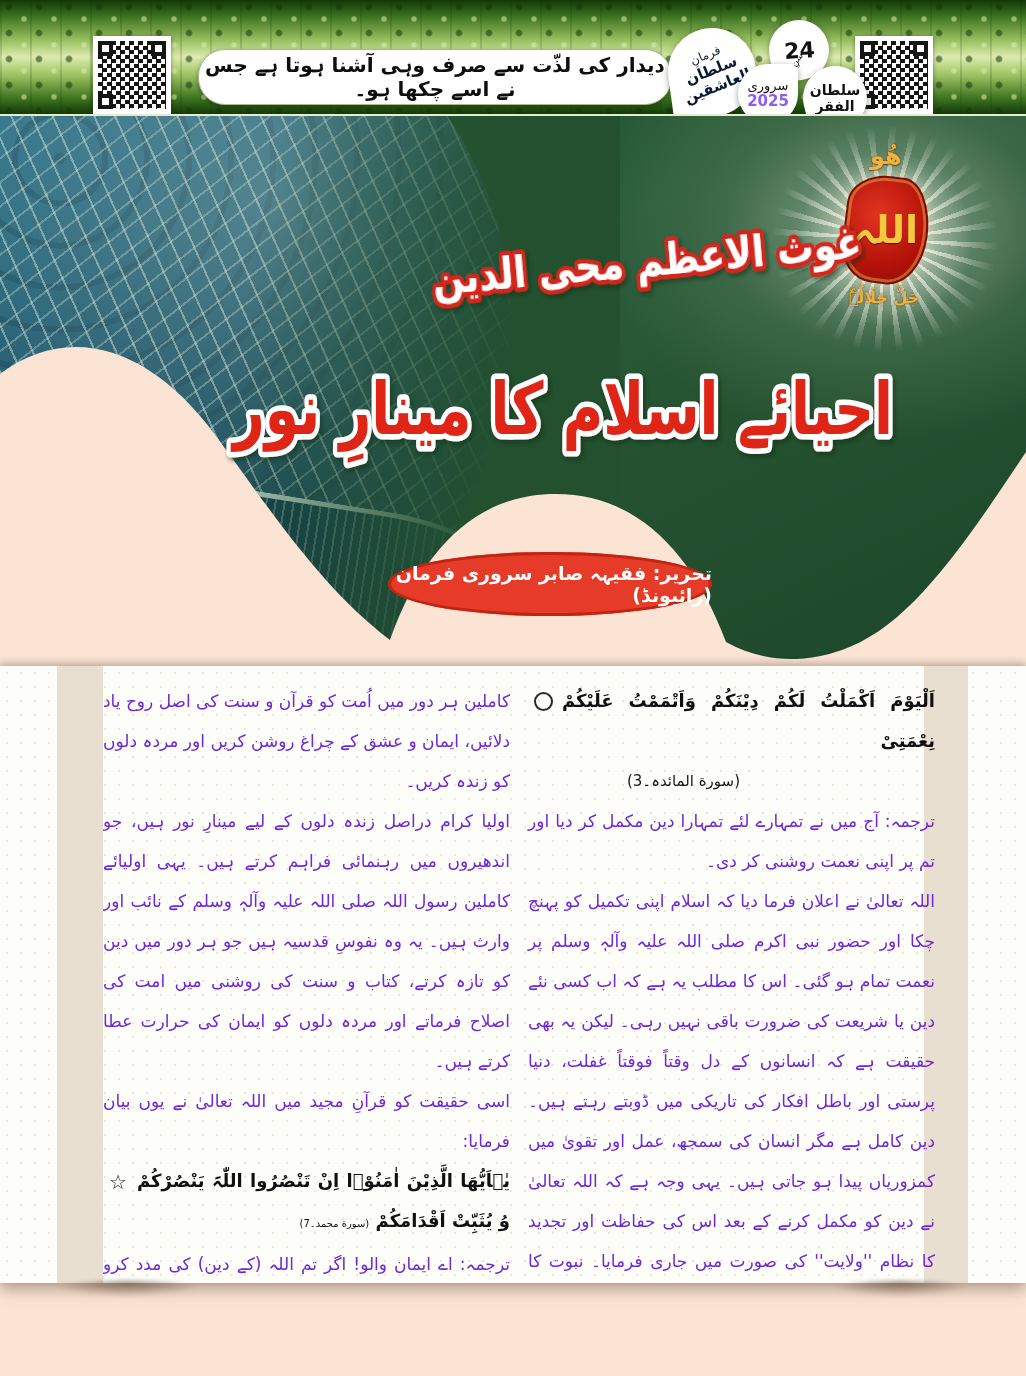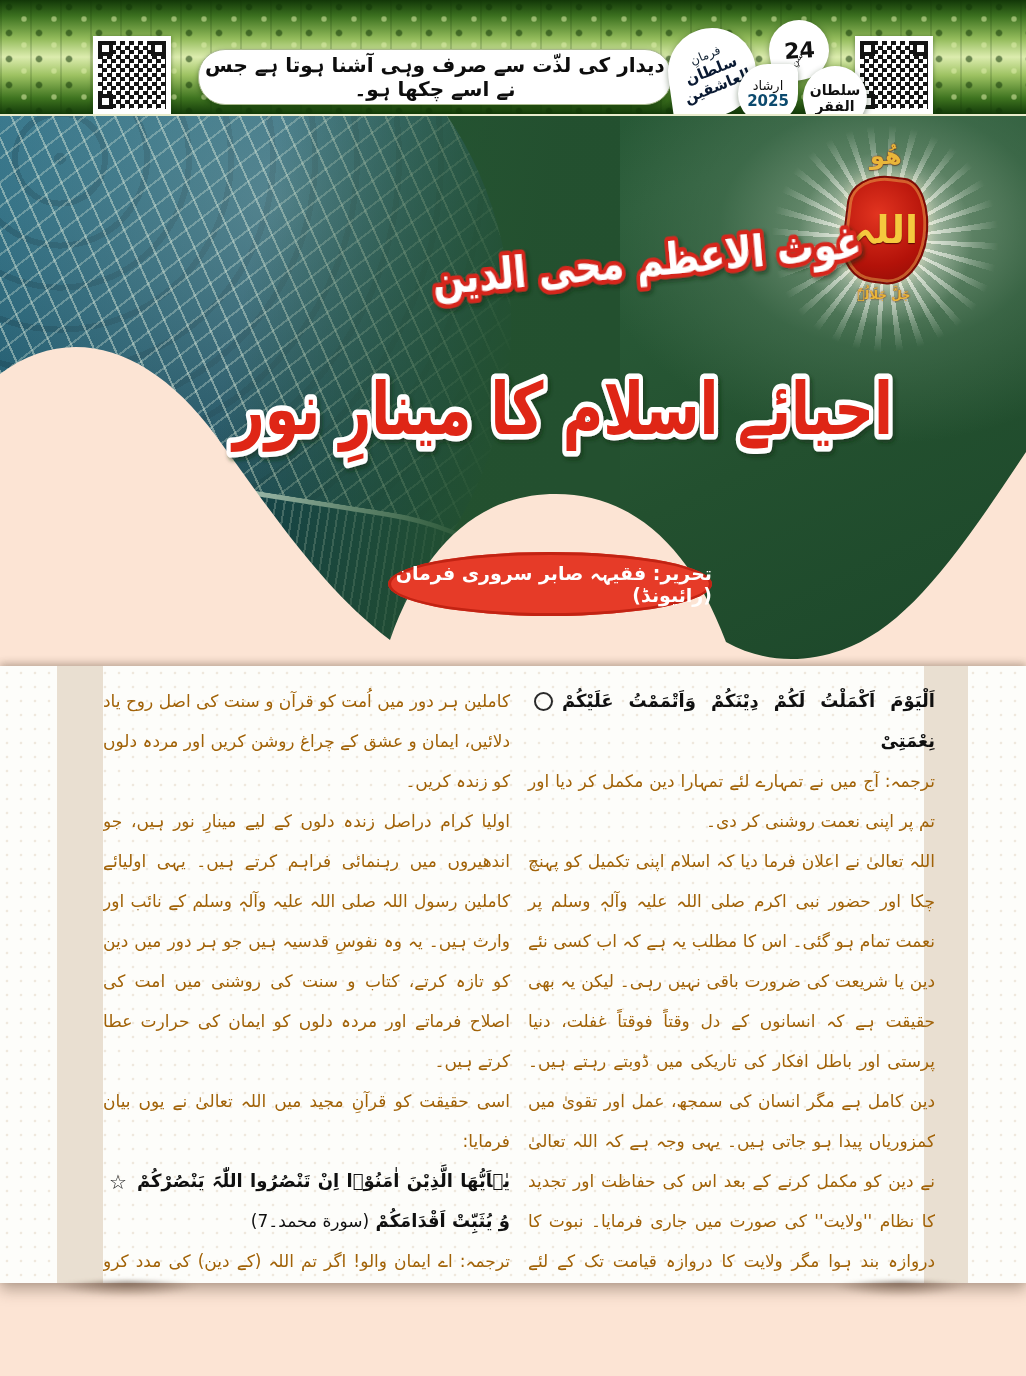--- a/index.html
+++ b/index.html
@@ -32,21 +32,21 @@
   .bubble-farman{left:668px;top:28px;width:88px;height:88px;border-radius:50% 50% 50% 6%;transform:rotate(-8deg);}
   .bubble-farman .inner{transform:rotate(-14deg);line-height:1.15;}
   .farman-l1{font-size:12px;color:#123;display:block;}
   .farman-l2{font-size:15px;font-weight:bold;color:#0a1a33;display:block;}
   .bubble-issue{left:769px;top:20px;width:60px;height:60px;border-radius:50% 50% 50% 10%;transform:rotate(-10deg);}
   .issue-number{font-size:22px;font-weight:bold;color:#111;transform:rotate(6deg);}
   .issue-label{position:absolute;left:3px;bottom:10px;font-size:9px;color:#222;transform:rotate(-42deg);white-space:nowrap;}
   .bubble-date{left:738px;top:64px;width:60px;height:60px;border-radius:50% 14% 50% 50%;}
   .bubble-date .inner{line-height:1.1;}
   .date-month{font-size:13px;color:#111;display:block;}
-  .date-year{font-size:15px;font-weight:bold;color:#0c4a6e;display:block;}
+  .date-year{font-size:15px;font-weight:bold;color:#8b5cf6;display:block;}
   .bubble-logo{left:803px;top:66px;width:64px;height:64px;border-radius:50% 50% 50% 8%;transform:rotate(-14deg);}
   .bubble-logo .inner{transform:rotate(14deg);font-size:14px;font-weight:bold;color:#101010;}
 
   
   .hero{position:absolute;left:0;top:114px;width:1026px;height:552px;overflow:hidden;
      border-top:2px solid #e9eccc;
      background:
        radial-gradient(ellipse 430px 320px at 86% 20%, rgba(150,175,150,.85) 0%, rgba(80,120,90,.5) 38%, rgba(60,100,70,0) 68%),
        linear-gradient(155deg,#20502e 0%,#2a5c39 38%,#23502f 68%,#1c472a 100%);}
   .dome-wrap{position:absolute;left:0;top:0;width:620px;height:552px;overflow:hidden;}
@@ -76,21 +76,21 @@
   .emblem-hu{position:absolute;left:28px;top:-34px;font-size:24px;font-weight:bold;color:#e9b63a;
      text-shadow:0 0 2px #8a2308,0 1px 1px rgba(0,0,0,.4);}
   .emblem-drop{position:absolute;left:2px;top:0;width:80px;height:104px;
      border-radius:58% 42% 52% 48% / 34% 62% 58% 42%;transform:rotate(7deg);
      background:radial-gradient(circle at 38% 36%, #e23420 0%, #b31209 62%, #8c0d06 100%);
      border:2px solid #7c0b05;
      box-shadow:inset 0 0 0 3px rgba(247,205,92,.4), 0 0 14px rgba(255,244,200,.55);
      display:flex;align-items:center;justify-content:center;}
   .emblem-allah{font-size:38px;font-weight:bold;color:#f5c93e;transform:rotate(-7deg);
      text-shadow:0 1px 1px #5e0803;}
-  .emblem-jalla{position:absolute;left:0;top:112px;width:84px;font-size:12px;font-weight:bold;color:#e9b63a;
+  .emblem-jalla{position:absolute;left:0;top:112px;width:84px;font-size:16px;font-weight:bold;color:#e9b63a;
      text-shadow:0 0 2px #7a1f06;}
   .title-svg{position:absolute;left:0;top:0;width:1026px;height:552px;}
   .hero-curve{position:absolute;left:0;top:0;width:1026px;height:552px;}
   .author-oval{position:absolute;left:388px;top:436px;width:324px;height:64px;border-radius:50%;
      background:#e63b28;box-shadow:inset 0 0 0 3px #c2migrate;box-shadow:inset 0 0 0 3px #c22313;
      display:flex;align-items:center;justify-content:center;
      color:#fff;font-size:19px;font-weight:bold;direction:rtl;}
 
   
   .sheet{position:absolute;left:0;top:666px;width:1026px;height:617px;
@@ -100,28 +100,28 @@
      box-shadow:0 -3px 7px rgba(60,40,25,.25), 0 7px 14px rgba(60,40,25,.35);}
   .strip{position:absolute;top:0;height:100%;background:#e9dfd1;}
   .strip-left{left:57px;width:46px;} .strip-right{left:924px;width:44px;}
   .curl{position:absolute;height:16px;border-radius:50%;filter:blur(2px);
      background:radial-gradient(ellipse at 50% 0, rgba(70,45,28,.55), rgba(70,45,28,0) 72%);}
   .curl-left{left:52px;top:1281px;width:150px;} .curl-right{left:830px;top:1281px;width:140px;}
 
   .article{position:absolute;left:103px;top:681px;width:832px;height:602px;
      display:flex;gap:18px;direction:rtl;overflow:hidden;}
   .col{flex:1 1 0;direction:rtl;}
-  .col p{margin:0;font-size:17px;line-height:40px;text-align:justify;color:#a16207;}
+  .col p{margin:0;font-size:17px;line-height:40px;text-align:justify;color:#6d28d9;}
   .verse{position:relative;font-weight:bold;font-size:18px;line-height:40px;color:#101010;
      padding-left:34px;text-align:justify;}
   .verse .vmarker{position:absolute;left:6px;top:11px;}
   .ring-marker{display:block;width:15px;height:15px;border:2.2px solid #2a2a2a;border-radius:50%;background:transparent;}
   .star-marker{font-size:20px;font-weight:normal;color:#222;line-height:1;}
   .verse-ref{font-size:15px;line-height:40px;color:#151515;text-align:right;padding-right:195px;}
-  .ref-inline{font-size:17px;font-weight:normal;margin-left:32px;}
+  .ref-inline{font-size:10px;font-weight:normal;margin-left:32px;}
 </style>
 </head>
 <body>
 
 <div class="page">
 
   <div class="masthead">
     <div class="qr qr-left">
       <div class="qr-pattern">
           <span class="qr-finder"></span>
@@ -142,21 +142,21 @@
       </div>
     </div>
 
     <div class="bubble bubble-issue">
       <span class="issue-number">24</span>
       <span class="issue-label">سنِ نمبر</span>
     </div>
 
     <div class="bubble bubble-date">
       <div class="inner">
-        <span class="date-month">ارشاد</span>
+        <span class="date-month">سروری</span>
         <span class="date-year">2025</span>
       </div>
     </div>
 
     <div class="bubble bubble-logo">
       <div class="inner">سلطان الفقر</div>
     </div>
   </div>
 
   <div class="hero">
@@ -203,20 +203,21 @@
 
   <div class="article">
 
     <div class="col">
       <div class="verse">
         <span class="vmarker">
             <span class="ring-marker"></span>
           </span>
         <span>اَلْیَوْمَ اَکْمَلْتُ لَکُمْ دِیْنَکُمْ وَاَتْمَمْتُ عَلَیْکُمْ نِعْمَتِیْ</span>
       </div>
+      <div class="verse-ref">(سورة المائدہ۔3)</div>
       <p>ترجمہ: آج میں نے تمہارے لئے تمہارا دین مکمل کر دیا اور تم پر اپنی نعمت روشنی کر دی۔</p>
       <p>اللہ تعالیٰ نے اعلان فرما دیا کہ اسلام اپنی تکمیل کو پہنچ چکا اور حضور نبی اکرم صلی اللہ علیہ وآلہٖ وسلم پر نعمت تمام ہو گئی۔ اس کا مطلب یہ ہے کہ اب کسی نئے دین یا شریعت کی ضرورت باقی نہیں رہی۔ لیکن یہ بھی حقیقت ہے کہ انسانوں کے دل وقتاً فوقتاً غفلت، دنیا پرستی اور باطل افکار کی تاریکی میں ڈوبتے رہتے ہیں۔ دین کامل ہے مگر انسان کی سمجھ، عمل اور تقویٰ میں کمزوریاں پیدا ہو جاتی ہیں۔ یہی وجہ ہے کہ اللہ تعالیٰ نے دین کو مکمل کرنے کے بعد اس کی حفاظت اور تجدید کا نظام ''ولایت'' کی صورت میں جاری فرمایا۔ نبوت کا دروازہ بند ہوا مگر ولایت کا دروازہ قیامت تک کے لئے کھل گیا تا کہ اولیائے</p>
     </div>
 
     <div class="col">
       <p>کاملین ہر دور میں اُمت کو قرآن و سنت کی اصل روح یاد دلائیں، ایمان و عشق کے چراغ روشن کریں اور مردہ دلوں کو زندہ کریں۔</p>
       <p>اولیا کرام دراصل زندہ دلوں کے لیے مینارِ نور ہیں، جو اندھیروں میں رہنمائی فراہم کرتے ہیں۔ یہی اولیائے کاملین رسول اللہ صلی اللہ علیہ وآلہٖ وسلم کے نائب اور وارث ہیں۔ یہ وہ نفوسِ قدسیہ ہیں جو ہر دور میں دین کو تازہ کرتے، کتاب و سنت کی روشنی میں امت کی اصلاح فرماتے اور مردہ دلوں کو ایمان کی حرارت عطا کرتے ہیں۔</p>
       <p>اسی حقیقت کو قرآنِ مجید میں اللہ تعالیٰ نے یوں بیان فرمایا:</p>
       <div class="verse">
         <span class="vmarker star-marker">☆</span>

